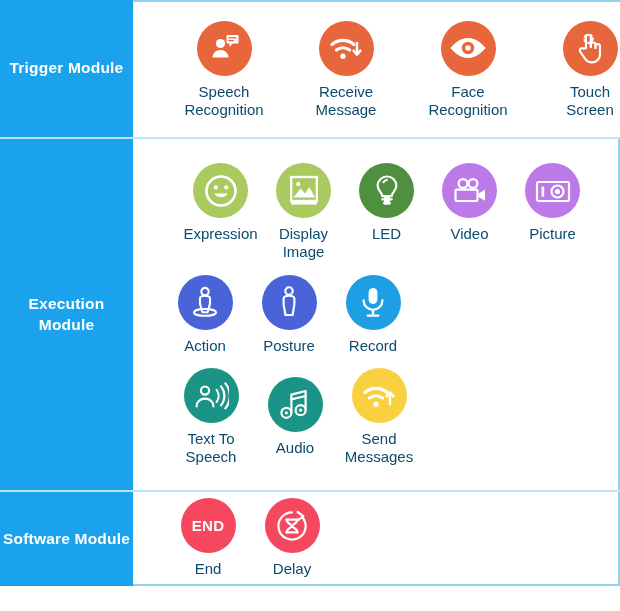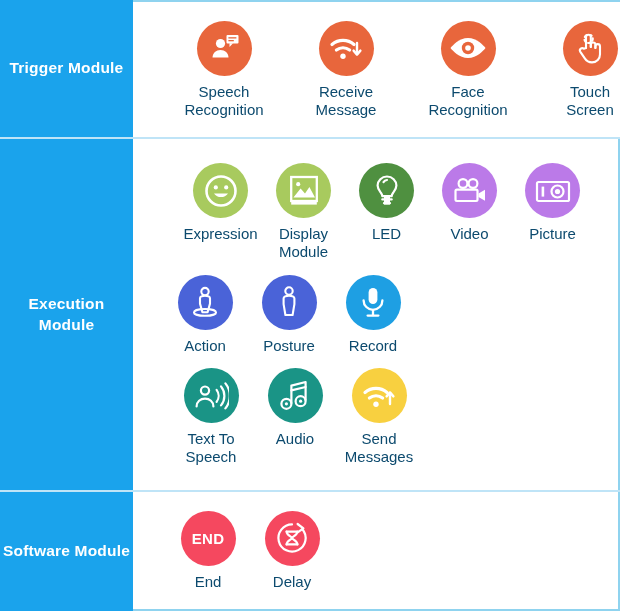--- a/index.html
+++ b/index.html
@@ -51,30 +51,30 @@
     display:flex;
     flex-direction:column;
     justify-content:center;
     padding:0 0 0 0;
   }
   .panel.top{ border-top:2px solid #8fd3ef; }
   .panel.bottom{ border-bottom:2px solid #8fd3ef; }
 
   .r1{height:137px;}
   .r2{height:353px;}
-  .r3{height:121px;}
+  .r3{height:96px;}
 
   .iconrow{
     display:flex;
     justify-content:flex-start;
     align-items:flex-start;
   }
   .iconrow.r1row{ padding-left:30px; }
   .iconrow.g5{ padding-left:46px; }
-  .iconrow.g3{ padding-left:30px; }
+  .iconrow.g3{ padding-left:30px;align-items:center; }
   .iconrow.g2{ padding-left:33px; }
 
   .cell{
     width:0;
     display:flex;
     flex-direction:column;
     align-items:center;
     text-align:center;
   }
   .w-122{ width:122px; }
@@ -207,21 +207,21 @@
           <div class="cell w-83">
             <div class="circle" style="background:#a8ca5e">
               <svg width="32" height="34" viewBox="0 0 32 34">
                 <rect x="3.2" y="3" width="25.6" height="24" fill="none" stroke="#fff" stroke-width="2.3"></rect>
                 <rect x="3.2" y="27" width="25.6" height="3.6" fill="#fff"></rect>
                 <circle cx="10.2" cy="10.2" r="2.1" fill="#fff"></circle>
                 <path d="M5.4 23.4 L12.6 14.6 L17 19.6 L21.4 13 L27 23.4 Z" fill="#fff"></path>
               </svg>
             </div>
             <div class="lbl">Display
-Module</div>
+Image</div>
           </div>
 
           <div class="cell w-83">
             <div class="circle" style="background:#4f9040">
               <svg width="28" height="34" viewBox="0 0 28 34">
                 <g fill="none" stroke="#fff" stroke-width="2.2" stroke-linecap="round" stroke-linejoin="round">
                   <path d="M14 2.5C8.8 2.5 4.6 6.6 4.6 11.6c0 3.5 2 5.6 3.4 7.4.9 1.2 1.3 2 1.3 3.2h9.4c0-1.2.4-2 1.3-3.2 1.4-1.8 3.4-3.9 3.4-7.4 0-5-4.2-9.1-9.4-9.1z"></path>
                   <path d="M9.3 25.4h9.4"></path>
                   <path d="M11 29.2h6"></path>
                   <path d="M10.5 8.2a5 5 0 0 1 3.5-2.2"></path>

